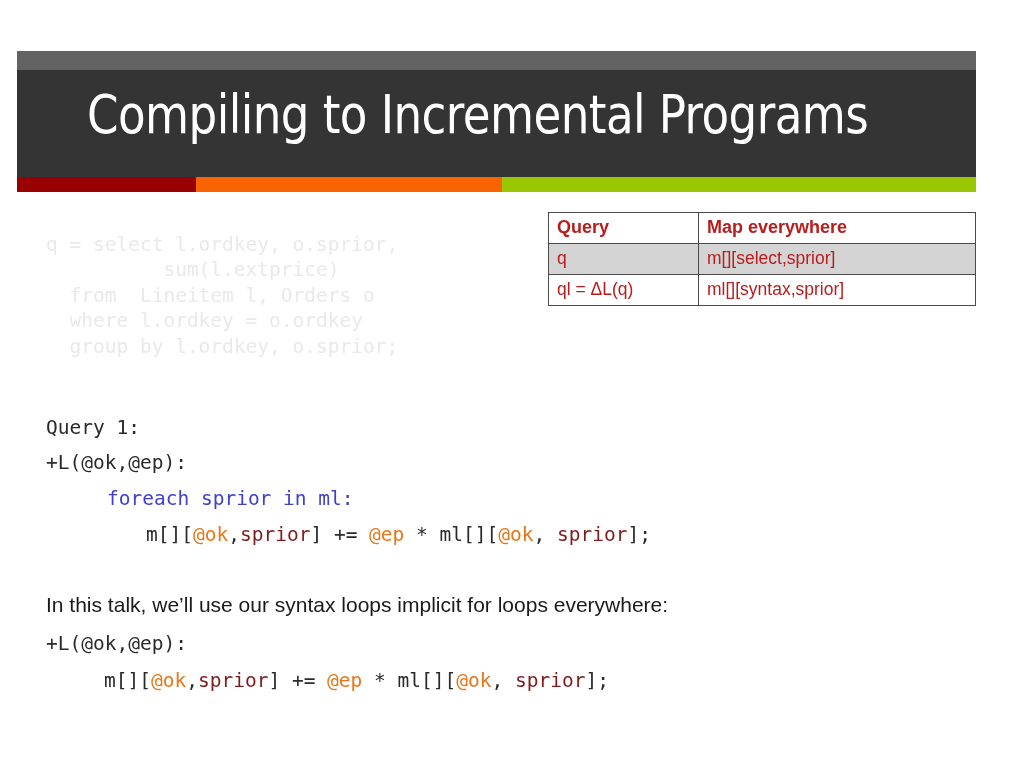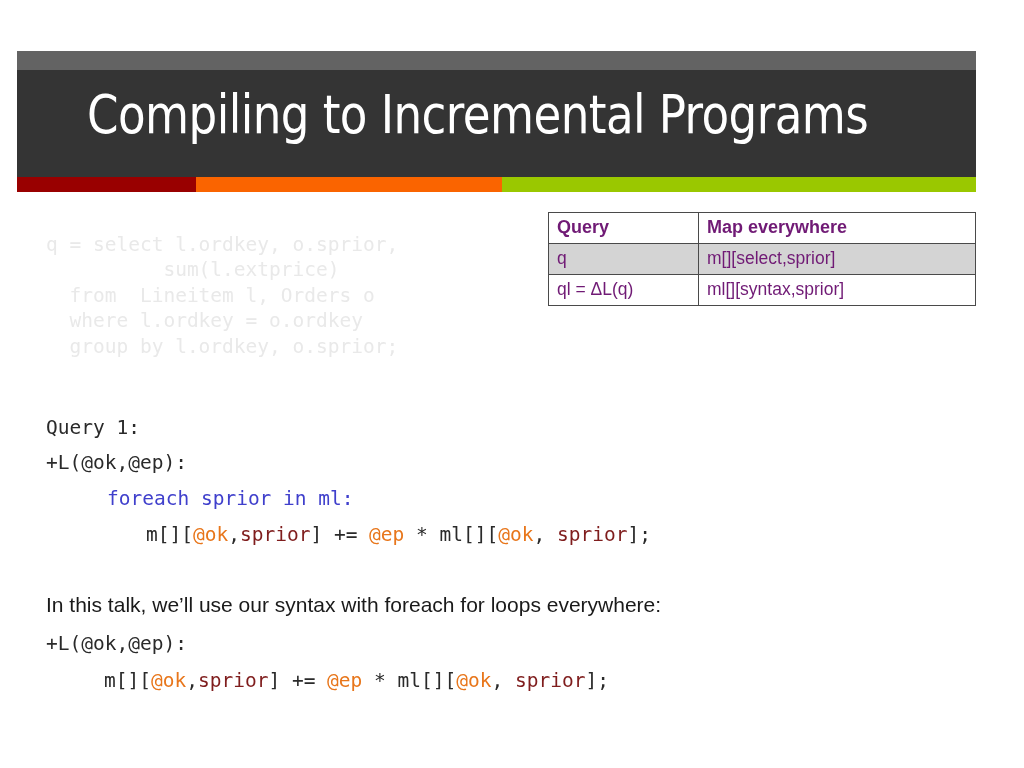--- a/index.html
+++ b/index.html
@@ -82,21 +82,21 @@
     width: 428px;
     border-collapse: collapse;
     table-layout: fixed;
     background: #ffffff;
   }
   #map-table td, #map-table th {
     border: 1.6px solid #4a4a4a;
     padding: 4px 8px 5px 8px;
     font-family: "Liberation Sans", sans-serif;
     font-size: 17.5px;
-    color: #701a75;
+    color: #b91c1c;
     text-align: left;
     vertical-align: middle;
     height: 28px;
     box-sizing: border-box;
   }
   #map-table th {
     font-weight: bold;
     font-size: 18px;
   }
   #map-table .col-query { width: 150px; }
@@ -172,17 +172,17 @@
 </table>
 
 <div class="code-line" id="lbl-level1">Query 1:</div>
 
 <div class="code-line" id="code-plusL-1">+L(@ok,@ep):</div>
 
 <div class="code-line" id="code-foreach"><span class="tok-kw">foreach sprior in ml:</span></div>
 
 <div class="code-line" id="code-assign-1"><span class="tok-plain">m[][</span><span class="tok-at">@ok</span><span class="tok-plain">,</span><span class="tok-var">sprior</span><span class="tok-plain">] += </span><span class="tok-at">@ep</span><span class="tok-plain"> * ml[][</span><span class="tok-at">@ok</span><span class="tok-plain">, </span><span class="tok-var">sprior</span><span class="tok-plain">];</span></div>
 
-<div class="prose" id="prose-intro">In this talk, we’ll use our syntax with foreach for loops everywhere:</div>
+<div class="prose" id="prose-intro">In this talk, we’ll use our syntax loops implicit for loops everywhere:</div>
 
 <div class="code-line" id="code-plusL-2">+L(@ok,@ep):</div>
 
 <div class="code-line" id="code-assign-2"><span class="tok-plain">m[][</span><span class="tok-at">@ok</span><span class="tok-plain">,</span><span class="tok-var">sprior</span><span class="tok-plain">] += </span><span class="tok-at">@ep</span><span class="tok-plain"> * ml[][</span><span class="tok-at">@ok</span><span class="tok-plain">, </span><span class="tok-var">sprior</span><span class="tok-plain">];</span></div>
 
 </body></html>

